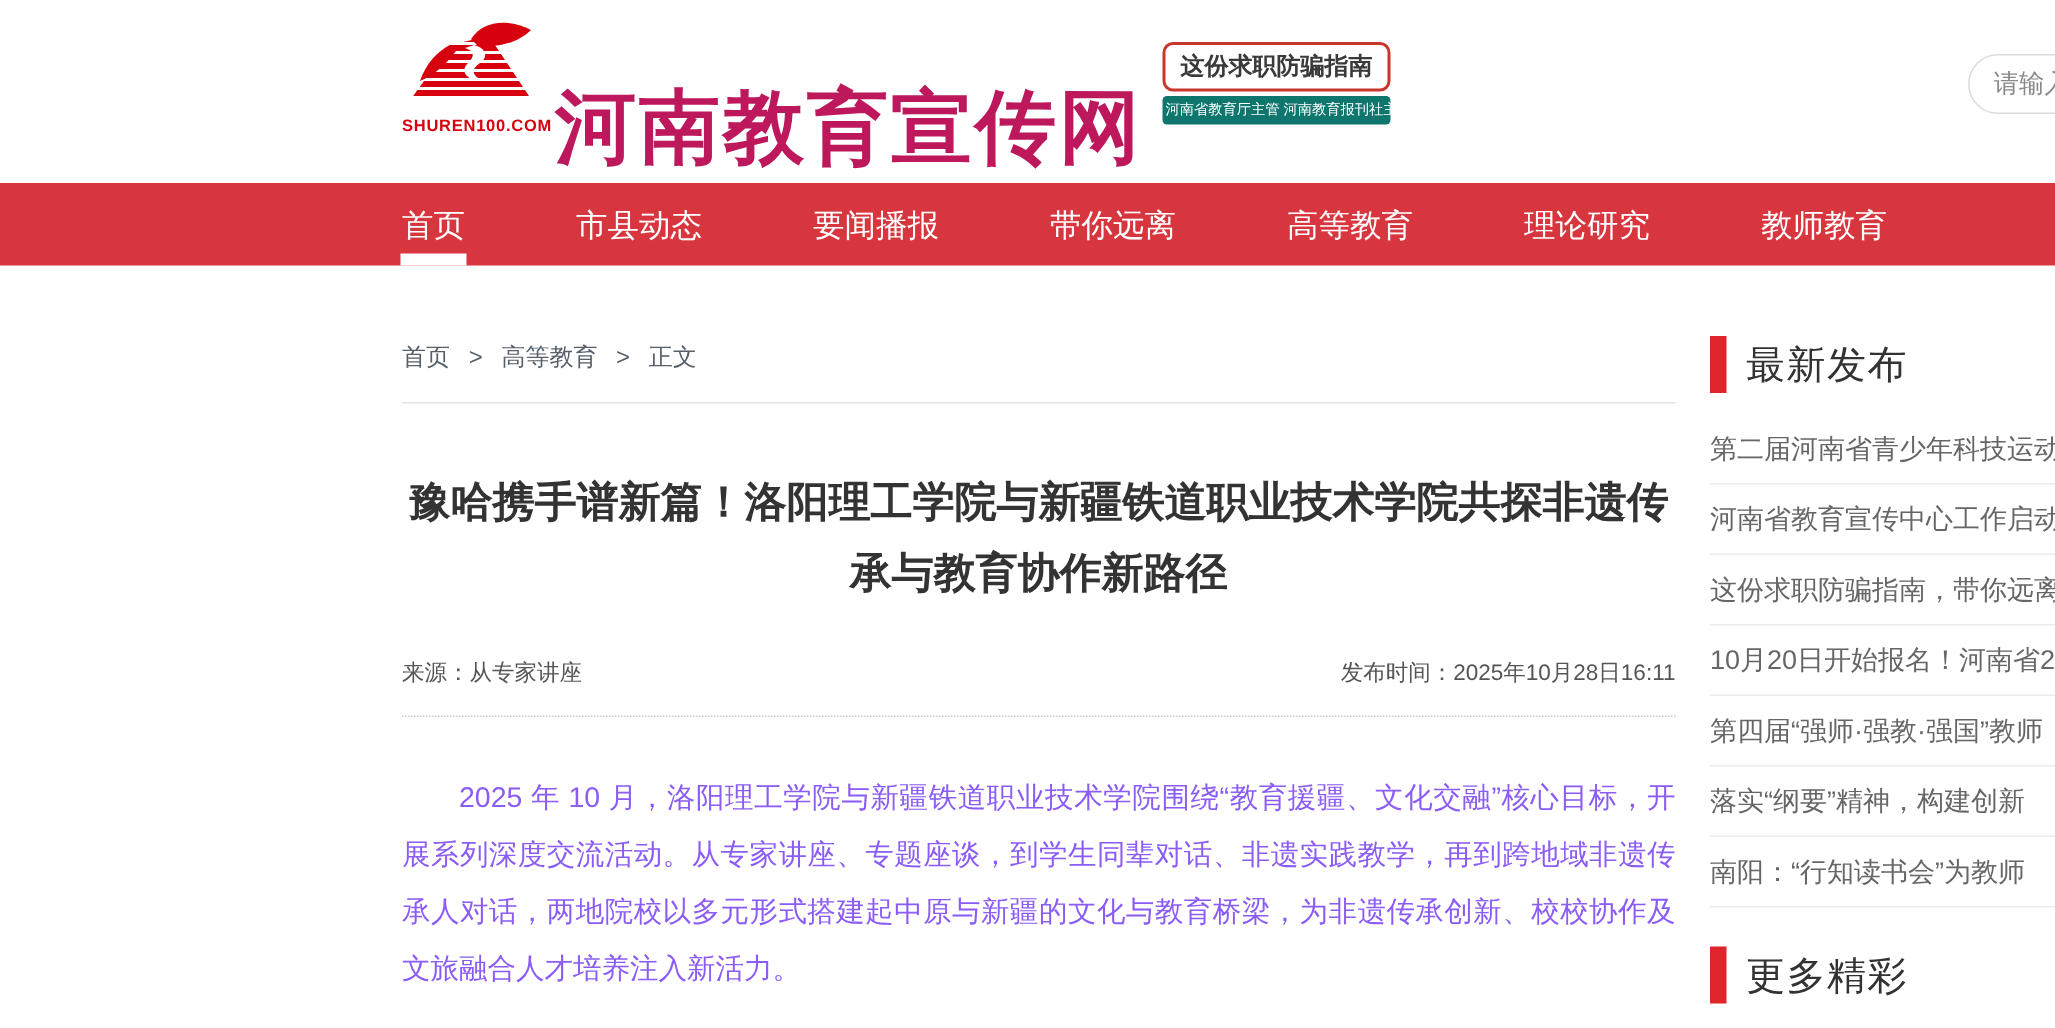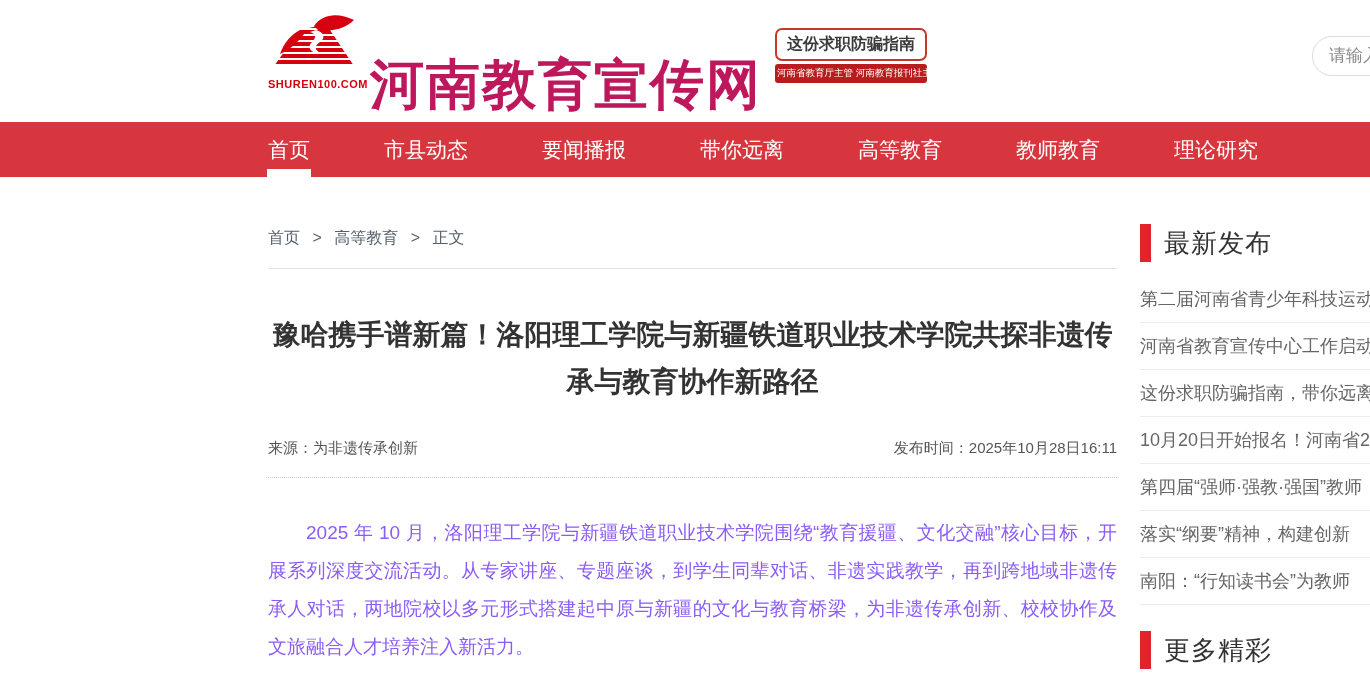--- a/index.html
+++ b/index.html
@@ -8,21 +8,21 @@
   .page { position:relative; width:1370px; height:685px; overflow:hidden; background:#fff; }
 
   
   .header { position:absolute; left:0; top:0; width:1370px; height:122px; background:#fff; }
   .logo-wrap { position:absolute; left:268px; top:12px; width:92px; }
   .logo-mark { width:88px; height:66px; display:block; margin:0 auto; }
   .logo-domain { font-size:11px; font-weight:bold; color:#d6000f; letter-spacing:.5px; white-space:nowrap; }
   .site-name { position:absolute; left:370px; top:20px; font-size:54px; line-height:72px; font-weight:bold; color:#be185d; letter-spacing:2px; white-space:nowrap; font-family:"Liberation Serif","DejaVu Serif",serif;margin-top:29px; }
   .badge { position:absolute; left:775px; top:28px; width:152px; }
   .badge-box { border:2px solid #c9372c; border-radius:7px; padding:4px 6px; text-align:center; font-size:16px; font-weight:bold; color:#3a3a3a; font-family:"Liberation Serif","DejaVu Serif",serif; white-space:nowrap; }
-  .badge-bar { margin-top:3px; background:#b91c1c; color:#fff; font-size:9.5px; text-align:center; border-radius:3px; padding:3px 2px; white-space:nowrap; }
+  .badge-bar { margin-top:3px; background:#0f766e; color:#fff; font-size:9.5px; text-align:center; border-radius:3px; padding:3px 2px; white-space:nowrap; }
   .search-pill { position:absolute; left:1312px; top:36px; width:150px; height:40px; border:1px solid #dcdcdc; border-radius:20px; padding:0 0 0 16px; font-size:17px; color:#8a8a8a; background:#fff; outline:none; font-family:inherit; }
   .search-pill::placeholder { color:#8a8a8a; }
 
   
   .nav { position:absolute; left:0; top:122px; width:1370px; height:55px; background:#d8363e; display:flex; align-items:stretch; padding-left:268px; }
   .nav-item { position:relative; display:flex; align-items:center; margin-right:74px; color:#fff; font-size:21px; white-space:nowrap; cursor:pointer; }
   .nav-item.active::after { content:""; position:absolute; left:-1px; right:-1px; bottom:0; height:8px; background:#fff; }
 
   
   .main { position:absolute; left:268px; top:228px; width:849px; }
@@ -73,36 +73,36 @@
     </div>
     <input class="search-pill" placeholder="请输入" style="">
   </div>
 
   <div class="nav">
     <div class="nav-item active">首页</div>
     <div class="nav-item">市县动态</div>
     <div class="nav-item">要闻播报</div>
     <div class="nav-item">带你远离</div>
     <div class="nav-item">高等教育</div>
+    <div class="nav-item">理论研究</div>
     <div class="nav-item">教师教育</div>
-    <div class="nav-item">理论研究</div>
   </div>
 
   <div class="main">
     <div class="breadcrumb">
       <a>首页</a>
       <span class="crumb-sep">&gt;</span>
       <a>高等教育</a>
       <span class="crumb-sep">&gt;</span>
       <span>正文</span>
     </div>
     <hr class="rule">
     <h1 class="article-title">豫哈携手谱新篇！洛阳理工学院与新疆铁道职业技术学院共探非遗传承与教育协作新路径</h1>
     <div class="meta-row">
-      <span>来源：为非遗传承创新</span>
+      <span>来源：从专家讲座</span>
       <span>发布时间：2025年10月28日16:11</span>
     </div>
     <hr class="dotted-rule">
     <div class="article-body">
       <p>2025 年 10 月，洛阳理工学院与新疆铁道职业技术学院围绕“教育援疆、文化交融”核心目标，开展系列深度交流活动。从专家讲座、专题座谈，到学生同辈对话、非遗实践教学，再到跨地域非遗传承人对话，两地院校以多元形式搭建起中原与新疆的文化与教育桥梁，为非遗传承创新、校校协作及文旅融合人才培养注入新活力。</p>
     </div>
   </div>
 
   <div class="sidebar">
     <div class="side-header">

